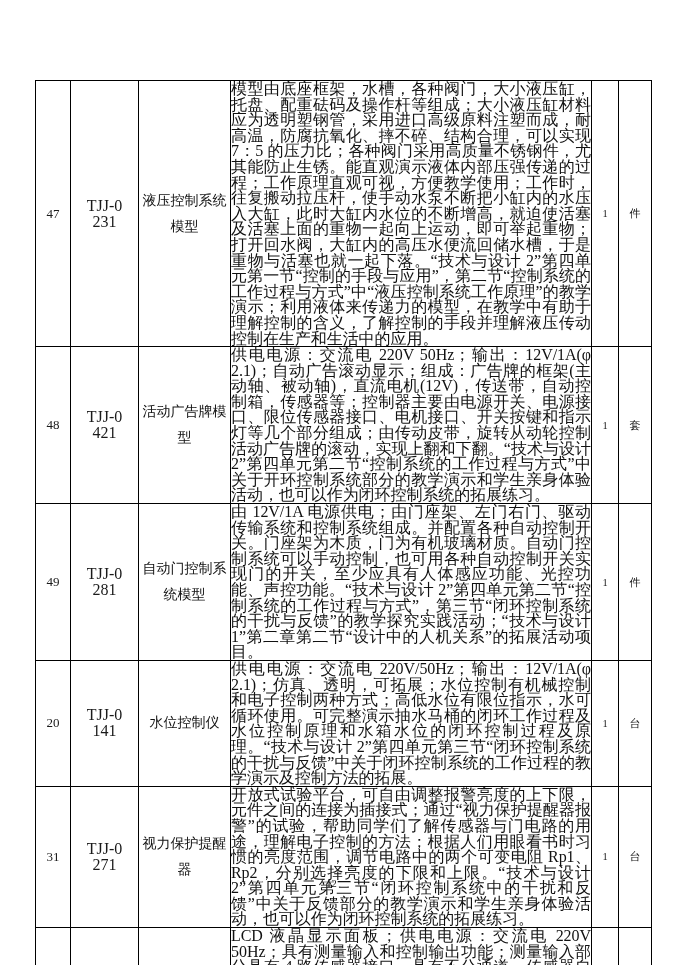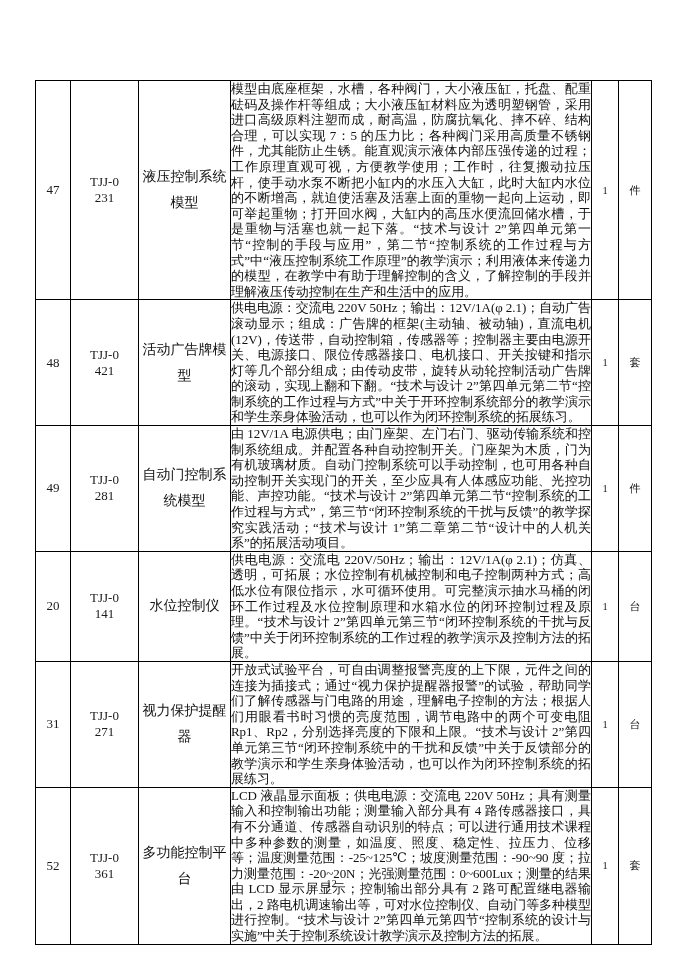--- a/index.html
+++ b/index.html
@@ -43,37 +43,37 @@
   col.c-unit  { width: 33px; }
 
   .cell-no {
     text-align: center;
     font-size: 13px;
     font-family: "Liberation Serif", "DejaVu Serif", serif;
     color: #1a1a1a;
   }
   .cell-code {
     text-align: center;
-    font-size: 13px;
+    font-size: 16px;
     line-height: 16px;
     font-family: "Liberation Serif", "DejaVu Serif", serif;
     color: #1a1a1a;
   }
   .cell-code .code-line { display: block; }
   .cell-name {
     text-align: center;
     font-size: 14px;
     line-height: 26px;
     color: #111111;
     padding: 2px 4px;
   }
   .cell-desc {
     text-align: justify;
     text-justify: inter-ideograph;
-    font-size: 13px;
+    font-size: 16px;
     line-height: 15.6px;
     color: #111111;
     padding: 5px 5px 5px 6px;
     letter-spacing: -0.05px;
   }
   .cell-qty {
     text-align: center;
     font-size: 10.5px;
     color: #1a1a1a;
   }

